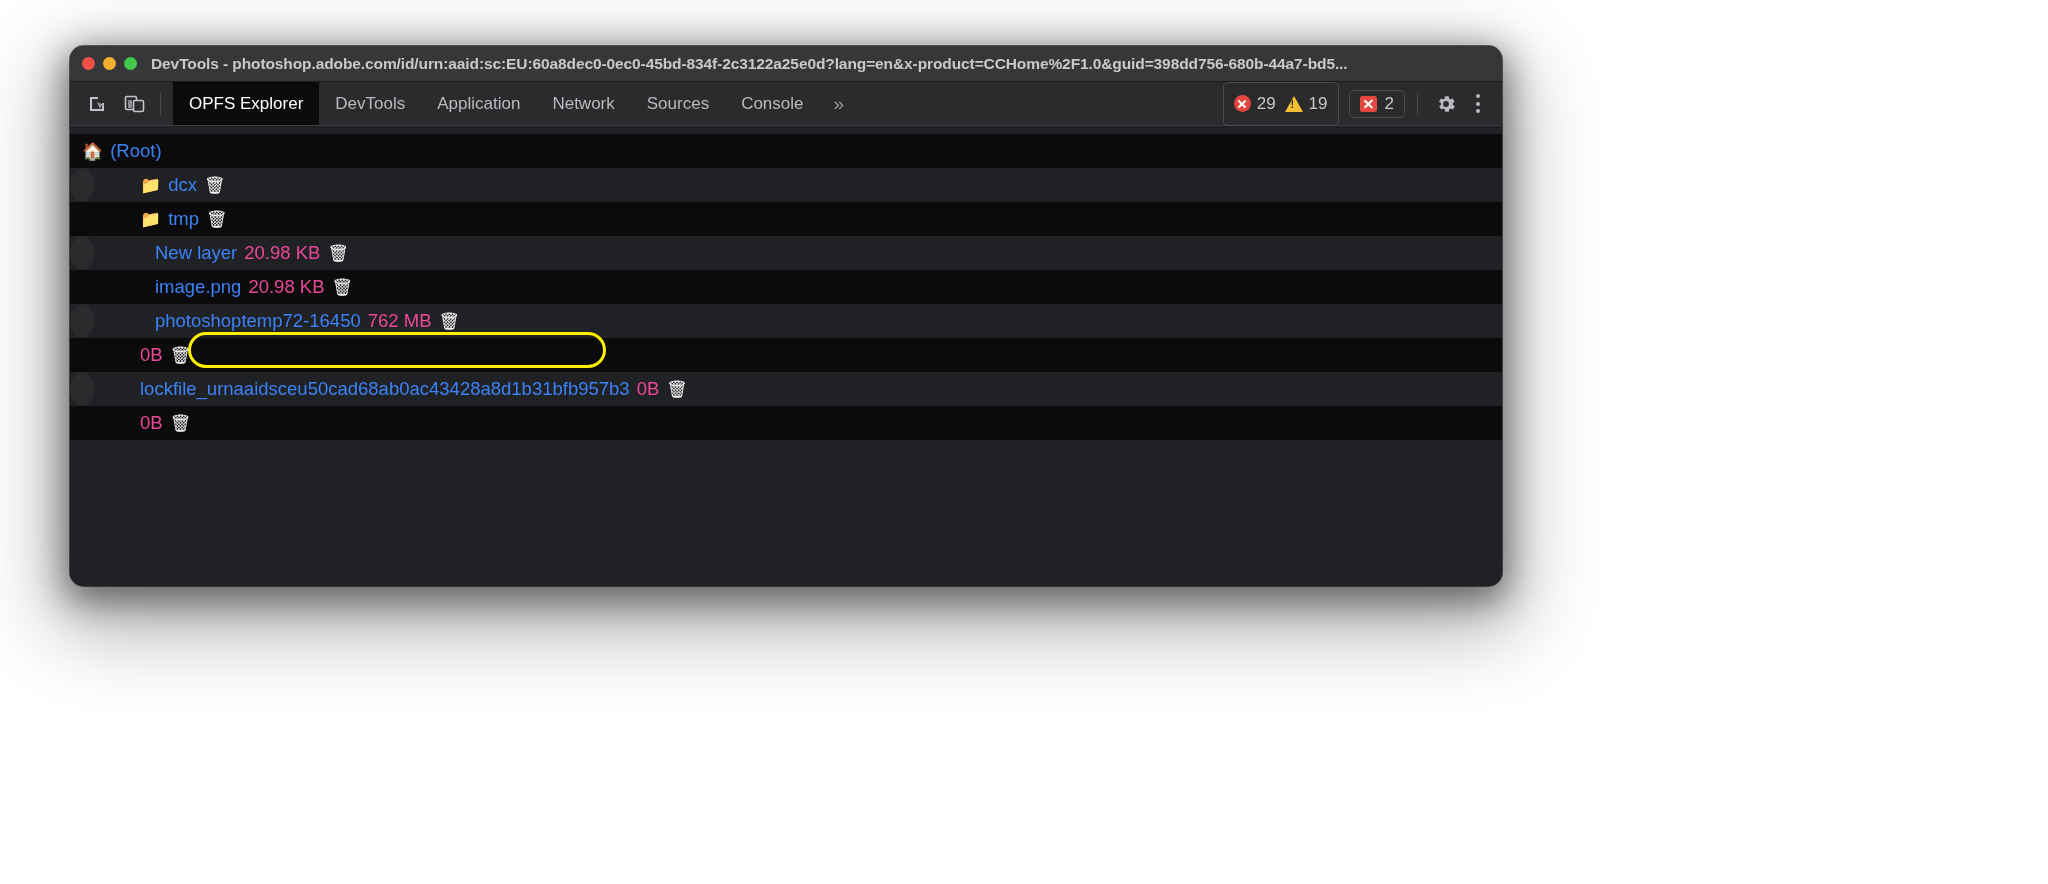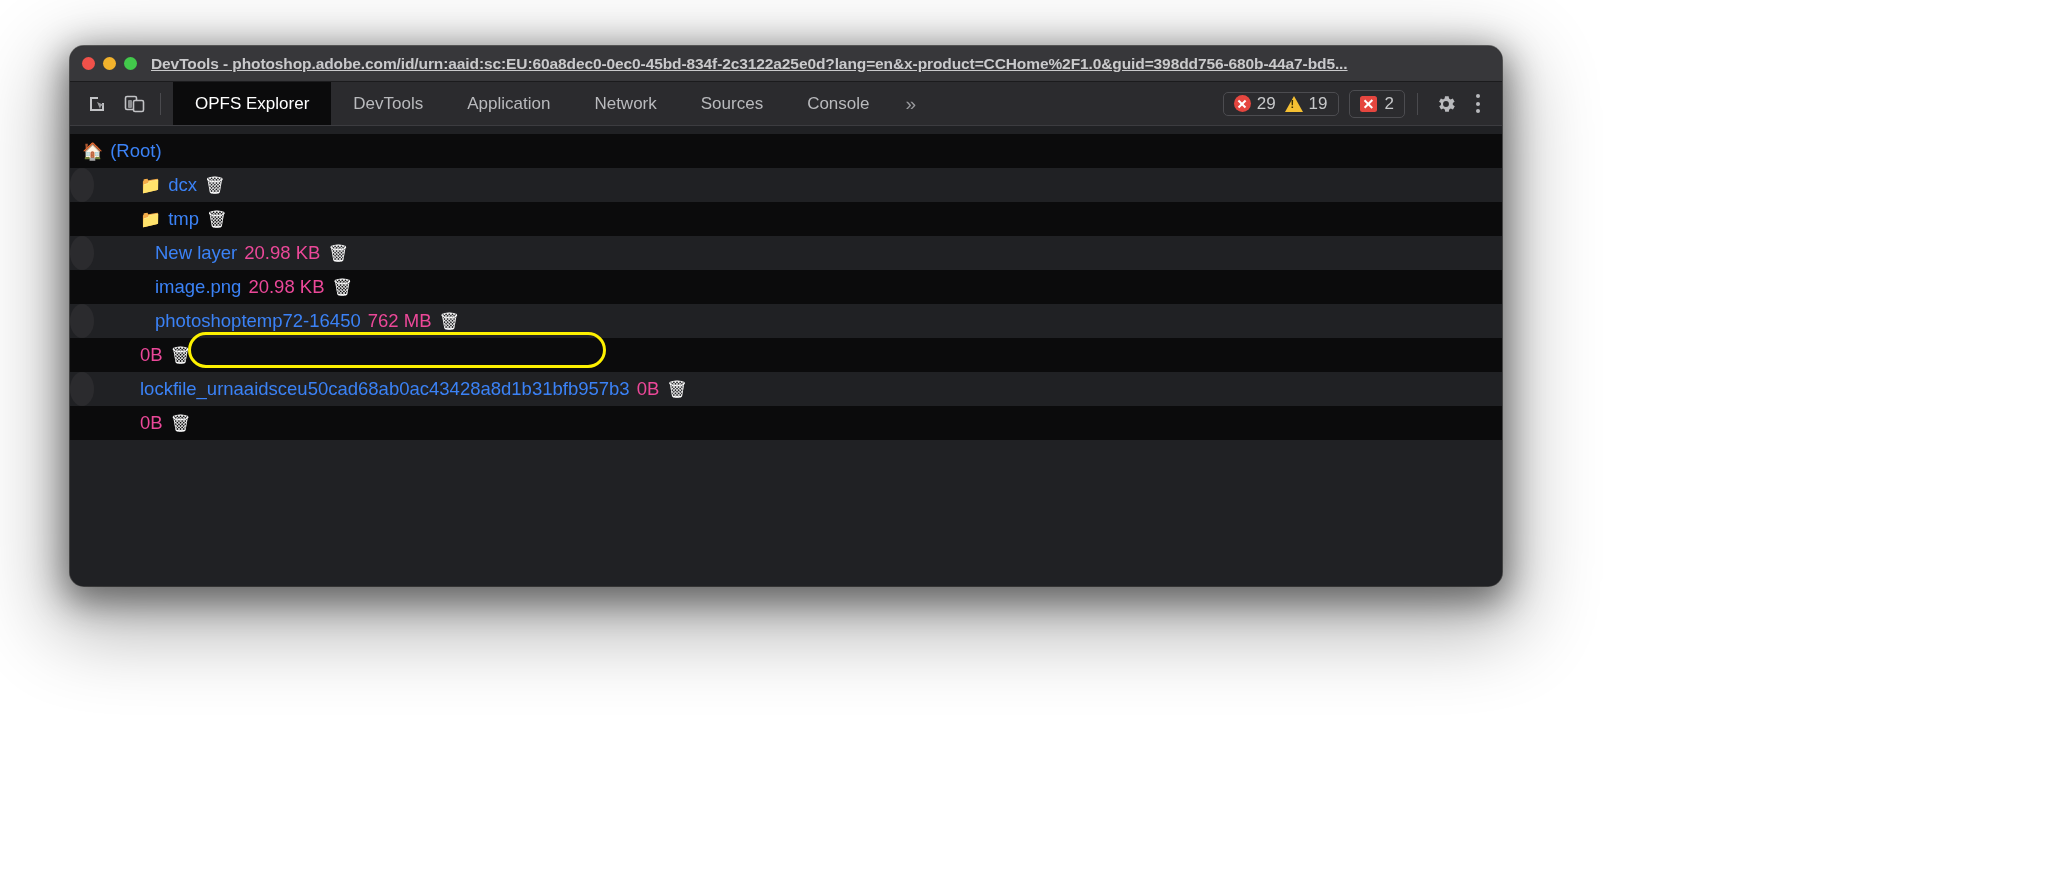--- a/index.html
+++ b/index.html
@@ -47,21 +47,20 @@
   .light.red    { background: #f1514a; }
   .light.yellow { background: #f2b22c; }
   .light.green  { background: #42c94b; }
   .title-text {
     color: #c9c9cb;
     font-size: 15.5px;
     font-weight: bold;
     white-space: nowrap;
     overflow: hidden;
     letter-spacing: -0.1px;
-    text-decoration: underline;
   }
 
   
   .toolbar {
     height: 44px;
     flex: 0 0 44px;
     background: #2b2b2e;
     border-bottom: 1px solid #3c3c40;
     display: flex;
     align-items: stretch;
@@ -80,42 +79,42 @@
   }
   .tool-sep {
     width: 1px; height: 22px;
     background: #4a4a4e;
     align-self: center;
     margin: 0 4px;
   }
   .tabs { display: flex; align-items: stretch; flex: 1 1 auto; min-width: 0; }
   .tab {
     display: flex; align-items: center;
-    padding: 0 22px;
+    padding: 0 16px;
     color: #b9babd;
     font-size: 17px;
     white-space: nowrap;
   }
   .tab.active {
     background: #0b0b0c;
     color: #ffffff;
   }
   .tab.chev { padding: 0 14px; color: #9a9b9e; font-size: 19px; }
 
   .status-group {
     display: flex; align-items: center;
     margin-left: auto;
     padding-right: 8px;
   }
   .counts {
     display: flex; align-items: center; gap: 9px;
     border: 1px solid #4c4c50;
     border-radius: 5px;
     padding: 3px 10px;
-    height: 24px;
+    height: 44px;
     box-sizing: border-box;
     margin-right: 10px;
     text-align: right;
   }
   .count-item { display: flex; align-items: center; gap: 6px; }
   .count-num { color: #c7c8ca; font-size: 17px; }
   .err-circle {
     width: 17px; height: 17px; border-radius: 50%;
     background: #e5463f;
     position: relative;

